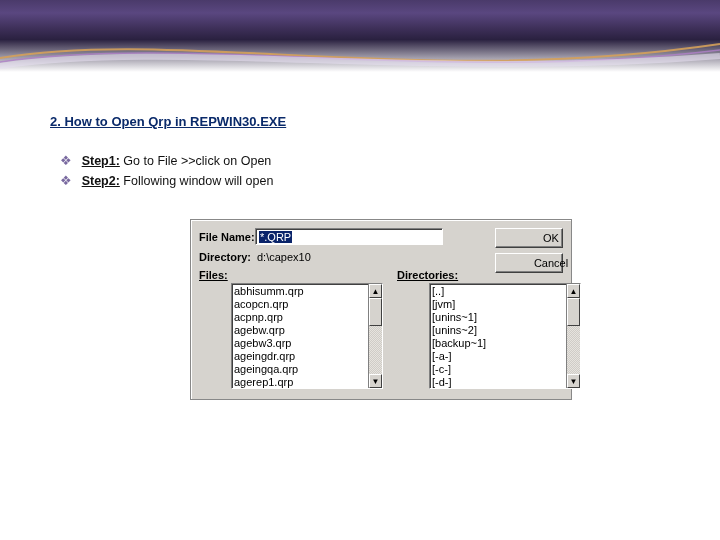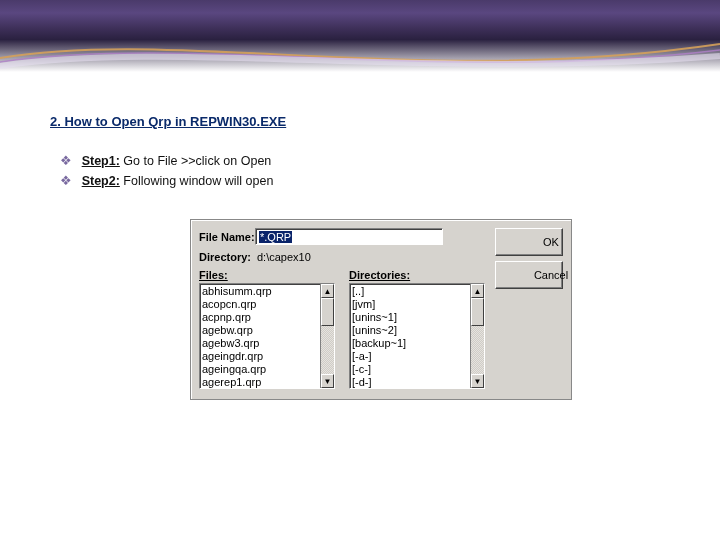--- a/index.html
+++ b/index.html
@@ -135,21 +135,21 @@
     color: #fff;
     padding: 0 1px;
   }
   .btncol {
     position: absolute;
     right: 8px;
     top: 8px;
     width: 68px;
   }
   .winbtn {
-    height: 28px;
+    height: 20px;
     width: 68px;
     background: #d6d3ce;
     border: 1px solid #fff;
     border-right-color: #404040;
     border-bottom-color: #404040;
     font-size: 11px;
     display: flex;
     align-items: center;
     justify-content: center;
     margin-bottom: 5px;
@@ -166,31 +166,32 @@
     margin-top: 6px;
   }
   .listcol { flex: 0 0 auto; }
   .listcol .hdr {
     font-size: 11px;
     font-weight: bold;
     margin-bottom: 2px;
     text-decoration: underline;
   }
   .listbox {
-    width: 136px;
+    width: 152px;
     height: 106px;
     background: #fff;
     border: 1px solid #808080;
     border-right-color: #fff;
     border-bottom-color: #fff;
     box-shadow: inset 1px 1px 0 #404040;
     position: relative;
     overflow: hidden;
     font-size: 11px;
     display: flex;
+    margin-left: 32px;
   }
   .listbox-inner {
     flex: 1;
     padding: 1px 2px;
     line-height: 13px;
     white-space: nowrap;
   }
   .listbox .sb {
     width: 14px;
     background: #d6d3ce;

